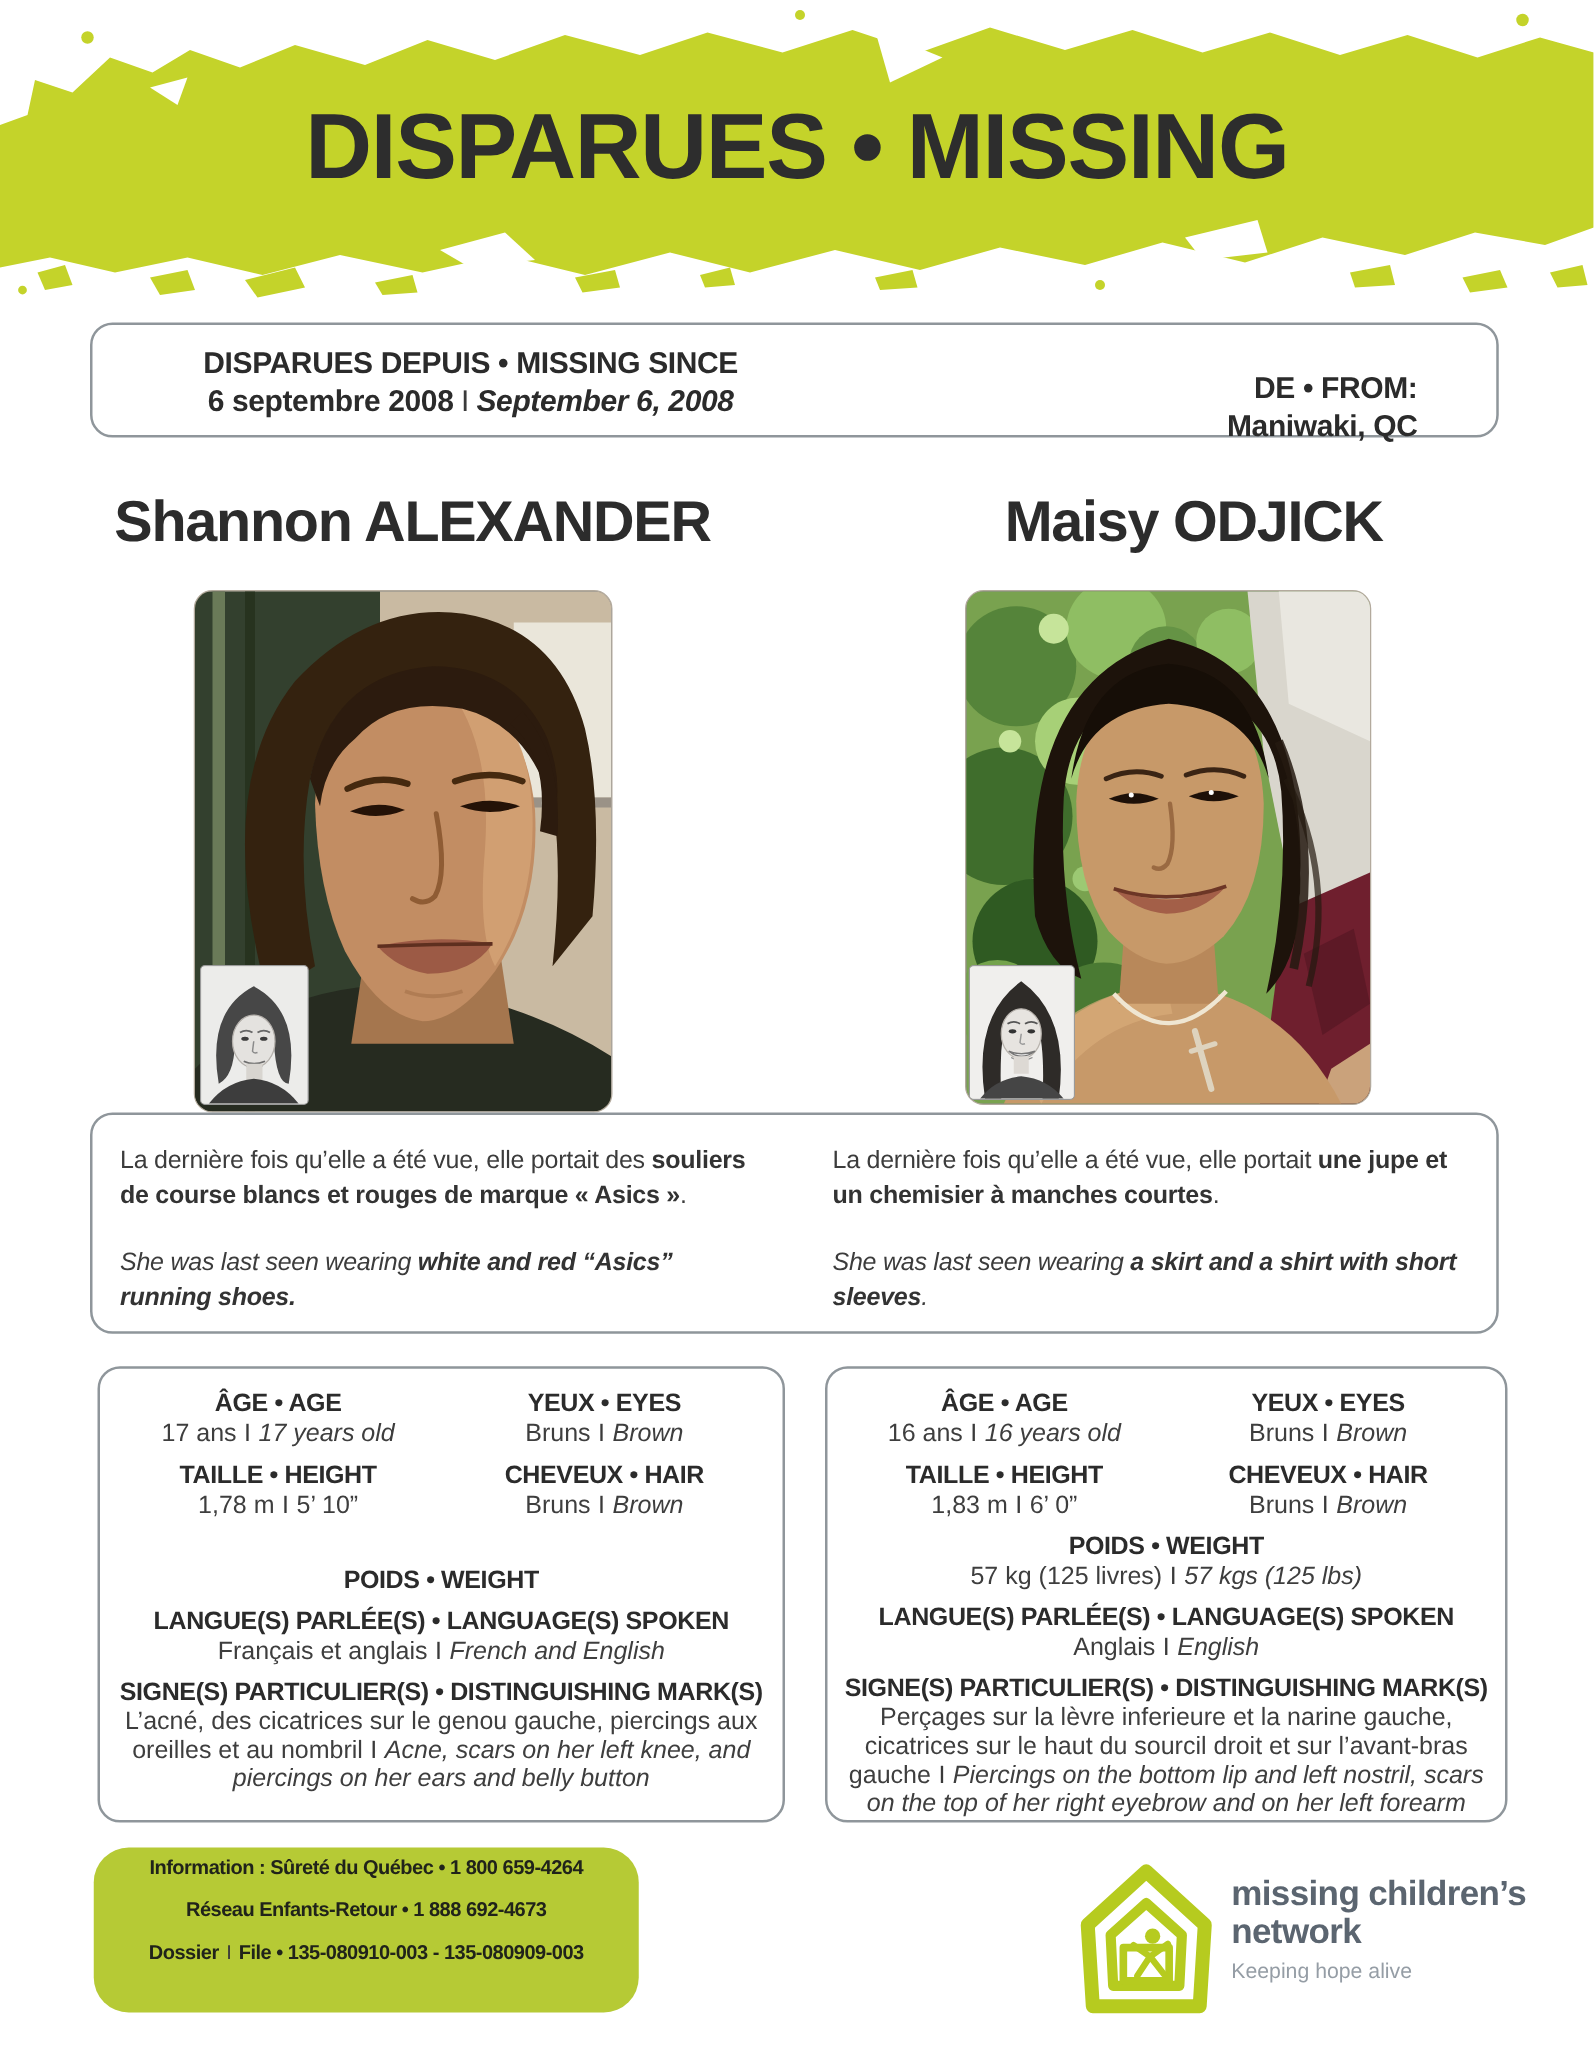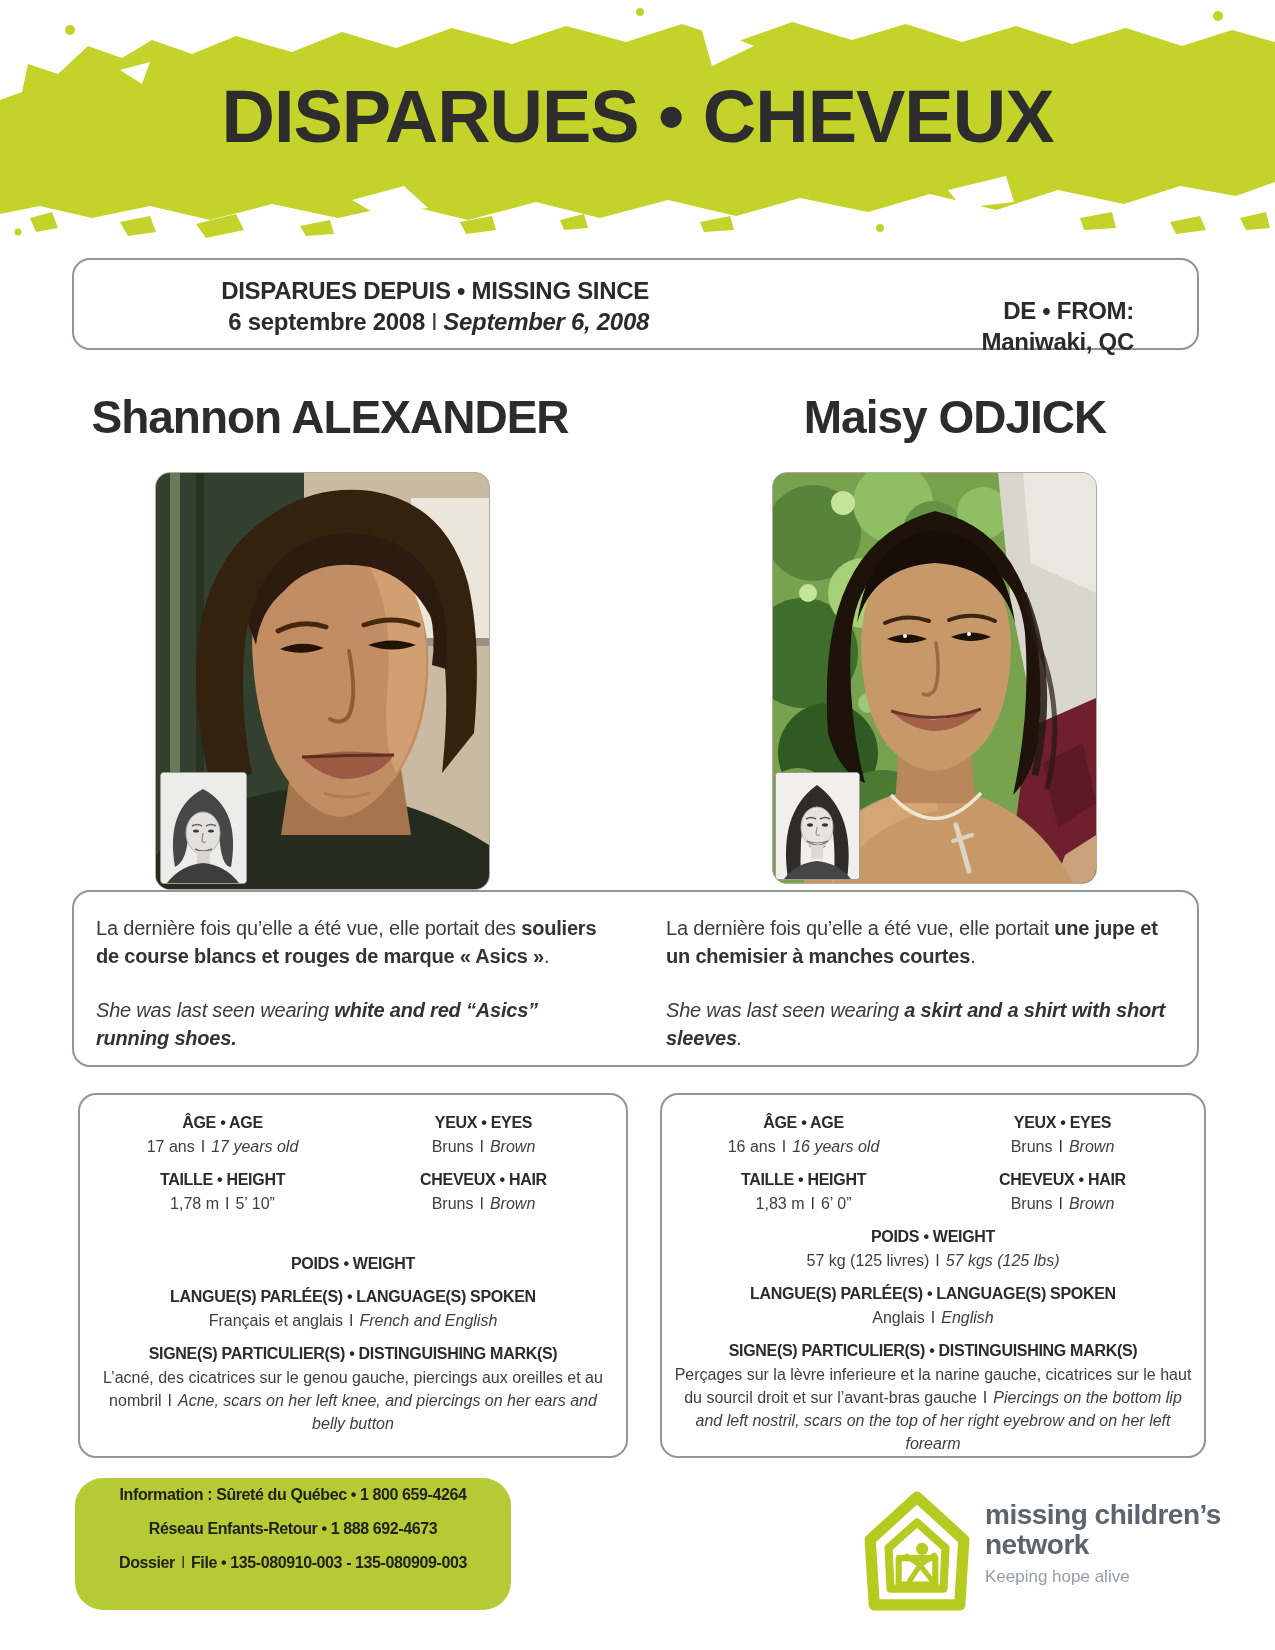--- a/index.html
+++ b/index.html
@@ -12,21 +12,21 @@
   .banner svg { display:block; width:100%; height:100%; }
   .banner-title {
     position:absolute; left:0; top:74px; width:100%; text-align:center;
     font-size:74px; font-weight:bold; color:#2d2d2d; letter-spacing:-1px;
   }
   
   .since-box {
     position:absolute; left:72px; top:258px; width:1127px; height:92px;
     border:2px solid #8f969b; border-radius:18px; box-sizing:border-box;
   }
-  .since-left  { position:absolute; left:30px;  top:15px; width:545px; text-align:right; }
+  .since-left  { position:absolute; left:30px;  top:15px; width:545px; text-align:center; }
   .since-right { position:absolute; left:610px; top:15px; width:450px; text-align:right;margin-top:20px; }
   .since-line { font-size:24px; font-weight:bold; color:#2b2b2b; line-height:31px; letter-spacing:-0.3px; }
   
   .person-name {
     position:absolute; top:390px; font-size:46px; font-weight:bold;
     color:#2c2c2c; letter-spacing:-1px; text-align:center;
   }
   .name-left  { left:40px;  width:580px; }
   .name-right { left:700px; width:510px; }
   
@@ -54,21 +54,21 @@
   .desc-col-right { left:592px; }
   .desc-fr { margin:0 0 26px 0; }
   .desc-en { margin:0; font-style:italic; }
   .b  { font-weight:bold; color:#333; }
   .it { font-style:italic; }
   .sep { font-weight:normal; font-style:normal; padding:0 6px; color:#3a3a3a; }
   
   .detail-box {
     position:absolute; top:1093px; height:365px; border:2px solid #8f969b;
     border-radius:18px; box-sizing:border-box; text-align:center;
-    font-size:16px; line-height:24px; padding:16px 12px 0 12px;
+    font-size:20px; line-height:24px; padding:16px 12px 0 12px;
   }
   .detail-box-left  { left:78px;  width:550px; }
   .detail-box-right { left:660px; width:546px; }
   .drow { display:flex; }
   .dcell { flex:1; }
   .dgroup { margin-bottom:9px; }
   .dlabel { font-weight:bold; color:#2b2b2b; letter-spacing:-0.3px; }
   .dvalue { color:#3e3e3e; }
   .detail-box-left .weight-group { margin-top:27px; }
   .marks-text { color:#3e3e3e; line-height:23px; }
@@ -114,21 +114,21 @@
       <path fill="#c4d32a" d="M700,222 L730,216 734,230 704,232 Z"></path>
       <path fill="#c4d32a" d="M1080,218 L1112,212 1116,228 1084,230 Z"></path>
       <path fill="#c4d32a" d="M1170,222 L1200,216 1206,230 1176,234 Z"></path>
       <path fill="#c4d32a" d="M1240,218 L1266,212 1270,228 1246,230 Z"></path>
       <circle cx="70" cy="30" r="5" fill="#c4d32a"></circle>
       <circle cx="640" cy="12" r="4" fill="#c4d32a"></circle>
       <circle cx="1218" cy="16" r="5" fill="#c4d32a"></circle>
       <circle cx="18" cy="232" r="3.5" fill="#c4d32a"></circle>
       <circle cx="880" cy="228" r="4" fill="#c4d32a"></circle>
     </svg>
-    <div class="banner-title">DISPARUES • CHEVEUX</div>
+    <div class="banner-title">DISPARUES • MISSING</div>
   </div>
 
   <div class="since-box">
     <div class="since-left">
       <div class="since-line">DISPARUES DEPUIS • MISSING SINCE</div>
       <div class="since-line">
         <span>6 septembre 2008</span><span class="sep">I</span><span class="it">September 6, 2008</span>
       </div>
     </div>
     <div class="since-right">

